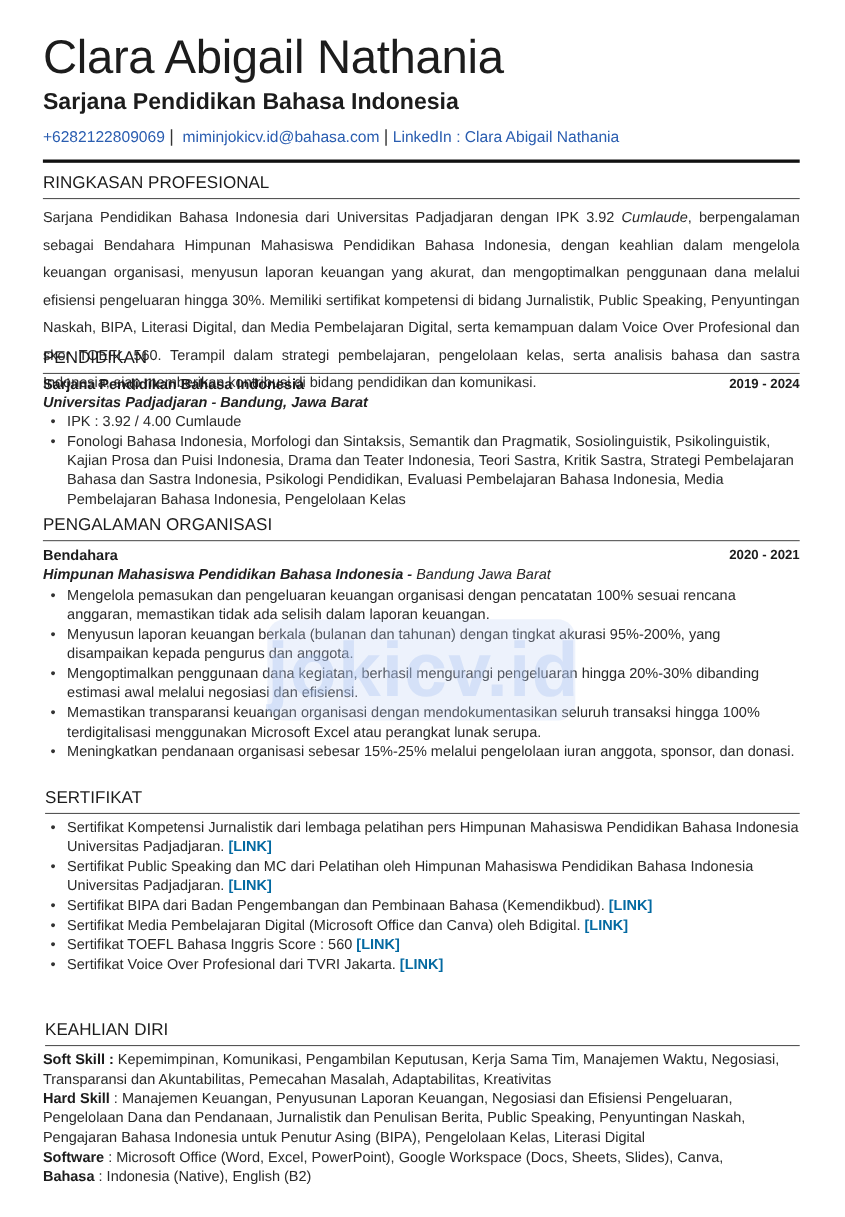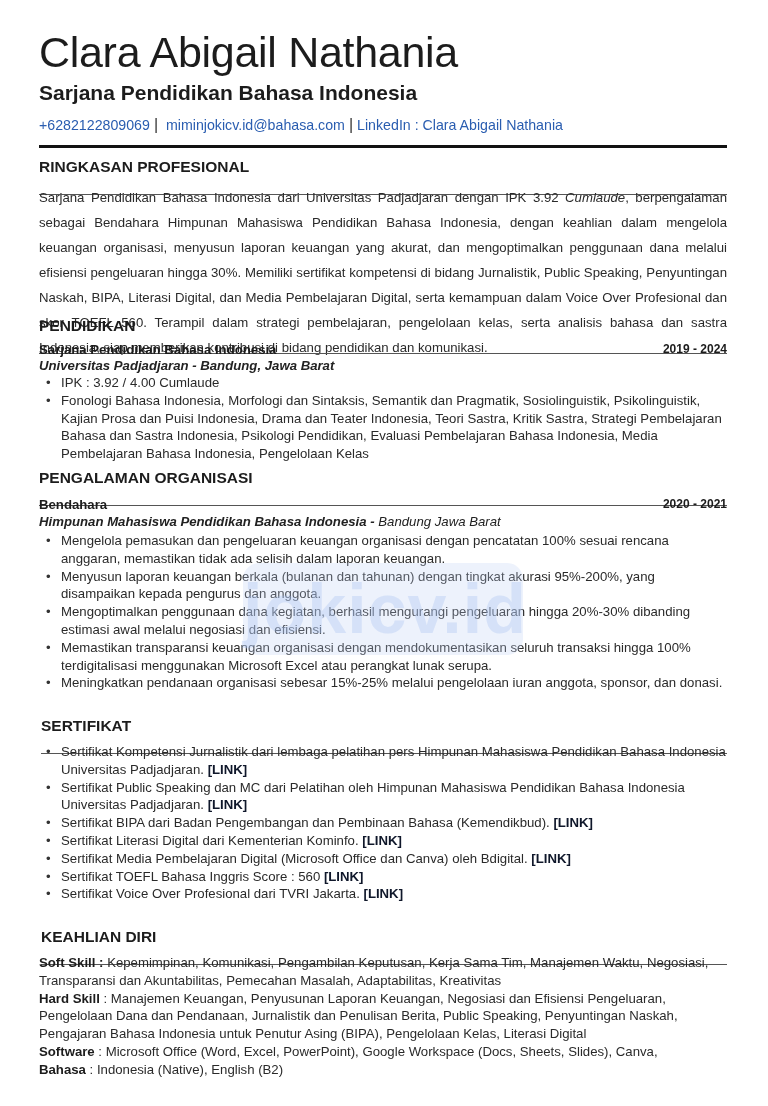--- a/index.html
+++ b/index.html
@@ -22,43 +22,43 @@
   .contact {
     position: absolute; top: 115px; left: 0;
     font-size: 14.2px; color: #2a5db0; line-height: 20px; white-space: nowrap;
   }
   .contact .sep { color: #333; margin: 0 4px; font-size: 16px; }
   .contact a { color: #2a5db0; text-decoration: none; }
   .top-rule { position: absolute; top: 145px; left: 0; width: 688px; height: 3px; background: #111; }
 
   .section-title {
     position: absolute; left: 0; width: 688px;
-    font-size: 15.5px; font-weight: bold; color: #1c1c1c; line-height: 20px;
-    border-bottom: 1.5px solid #555; padding-bottom: 17px; white-space: nowrap;
+    font-size: 15.5px; font-weight: normal; color: #1c1c1c; line-height: 20px;
+    border-bottom: 1.5px solid #555; padding-bottom: 3px; white-space: nowrap;
   }
   .para {
     position: absolute; left: 0; width: 688px;
     font-size: 13.2px; line-height: 25px; text-align: justify; color: #2a2a2a;
   }
   .para i { font-style: italic; }
   .row { position: absolute; left: 0; width: 688px; font-size: 13.2px; line-height: 17.5px; }
   .row .left { font-weight: bold; color: #1c1c1c; }
   .row .right { position: absolute; right: 0; top: 0; font-weight: bold; color: #1c1c1c; font-size: 12px; }
   .italic-bold { font-style: italic; font-weight: bold; }
   .italic { font-style: italic; }
 
   ul.bullets {
     position: absolute; left: 0; width: 688px; list-style: none;
     font-size: 13.2px; line-height: 17.8px; color: #2a2a2a;
   }
   ul.bullets li { position: relative; padding-left: 22px; }
   ul.bullets li::before {
     content: "•"; position: absolute; left: 7px; top: 0; color: #333;
   }
-  .link { color: #0f172a; font-weight: bold; text-decoration: none; }
+  .link { color: #0369a1; font-weight: bold; text-decoration: none; }
 
   .skills {
     position: absolute; left: 0; width: 688px;
     font-size: 13.2px; line-height: 17.8px; color: #2a2a2a;
   }
   .skills b { color: #1c1c1c; }
 
   .watermark {
     position: absolute; left: 243px; top: 563px; width: 280px; height: 92px;
     background: rgba(190, 210, 245, 0.28); border-radius: 16px;
@@ -110,21 +110,20 @@
     <li>Mengoptimalkan penggunaan dana kegiatan, berhasil mengurangi pengeluaran hingga 20%-30% dibanding estimasi awal melalui negosiasi dan efisiensi.</li>
     <li>Memastikan transparansi keuangan organisasi dengan mendokumentasikan seluruh transaksi hingga 100% terdigitalisasi menggunakan Microsoft Excel atau perangkat lunak serupa.</li>
     <li>Meningkatkan pendanaan organisasi sebesar 15%-25% melalui pengelolaan iuran anggota, sponsor, dan donasi.</li>
   </ul>
 
   <div class="section-title" style="top:716px; left:2px; width:686px;">SERTIFIKAT</div>
   <ul class="bullets" style="top:743px;">
     <li><span>Sertifikat Kompetensi Jurnalistik dari lembaga pelatihan pers Himpunan Mahasiswa Pendidikan Bahasa Indonesia Universitas Padjadjaran.</span> <a class="link">[LINK]</a></li>
     <li><span>Sertifikat Public Speaking dan MC dari Pelatihan oleh Himpunan Mahasiswa Pendidikan Bahasa Indonesia Universitas Padjadjaran.</span> <a class="link">[LINK]</a></li>
     <li><span>Sertifikat BIPA dari Badan Pengembangan dan Pembinaan Bahasa (Kemendikbud).</span> <a class="link">[LINK]</a></li>
-    <li><span>Sertifikat Literasi Digital dari Kementerian Kominfo.</span> <a class="link">[LINK]</a></li>
     <li><span>Sertifikat Media Pembelajaran Digital (Microsoft Office dan Canva) oleh Bdigital.</span> <a class="link">[LINK]</a></li>
     <li><span>Sertifikat TOEFL Bahasa Inggris Score : 560</span> <a class="link">[LINK]</a></li>
     <li><span>Sertifikat Voice Over Profesional dari TVRI Jakarta.</span> <a class="link">[LINK]</a></li>
   </ul>
 
   <div class="section-title" style="top:927px; left:2px; width:686px;">KEAHLIAN DIRI</div>
   <div class="skills" style="top:954px;">
     <div><b>Soft Skill :</b><span> Kepemimpinan, Komunikasi, Pengambilan Keputusan, Kerja Sama Tim, Manajemen Waktu, Negosiasi, Transparansi dan Akuntabilitas, Pemecahan Masalah, Adaptabilitas, Kreativitas</span></div>
     <div><b>Hard Skill</b><span> : Manajemen Keuangan, Penyusunan Laporan Keuangan, Negosiasi dan Efisiensi Pengeluaran, Pengelolaan Dana dan Pendanaan, Jurnalistik dan Penulisan Berita, Public Speaking, Penyuntingan Naskah, Pengajaran Bahasa Indonesia untuk Penutur Asing (BIPA), Pengelolaan Kelas, Literasi Digital</span></div>
     <div><b>Software</b><span> : Microsoft Office (Word, Excel, PowerPoint), Google Workspace (Docs, Sheets, Slides), Canva,</span></div>

